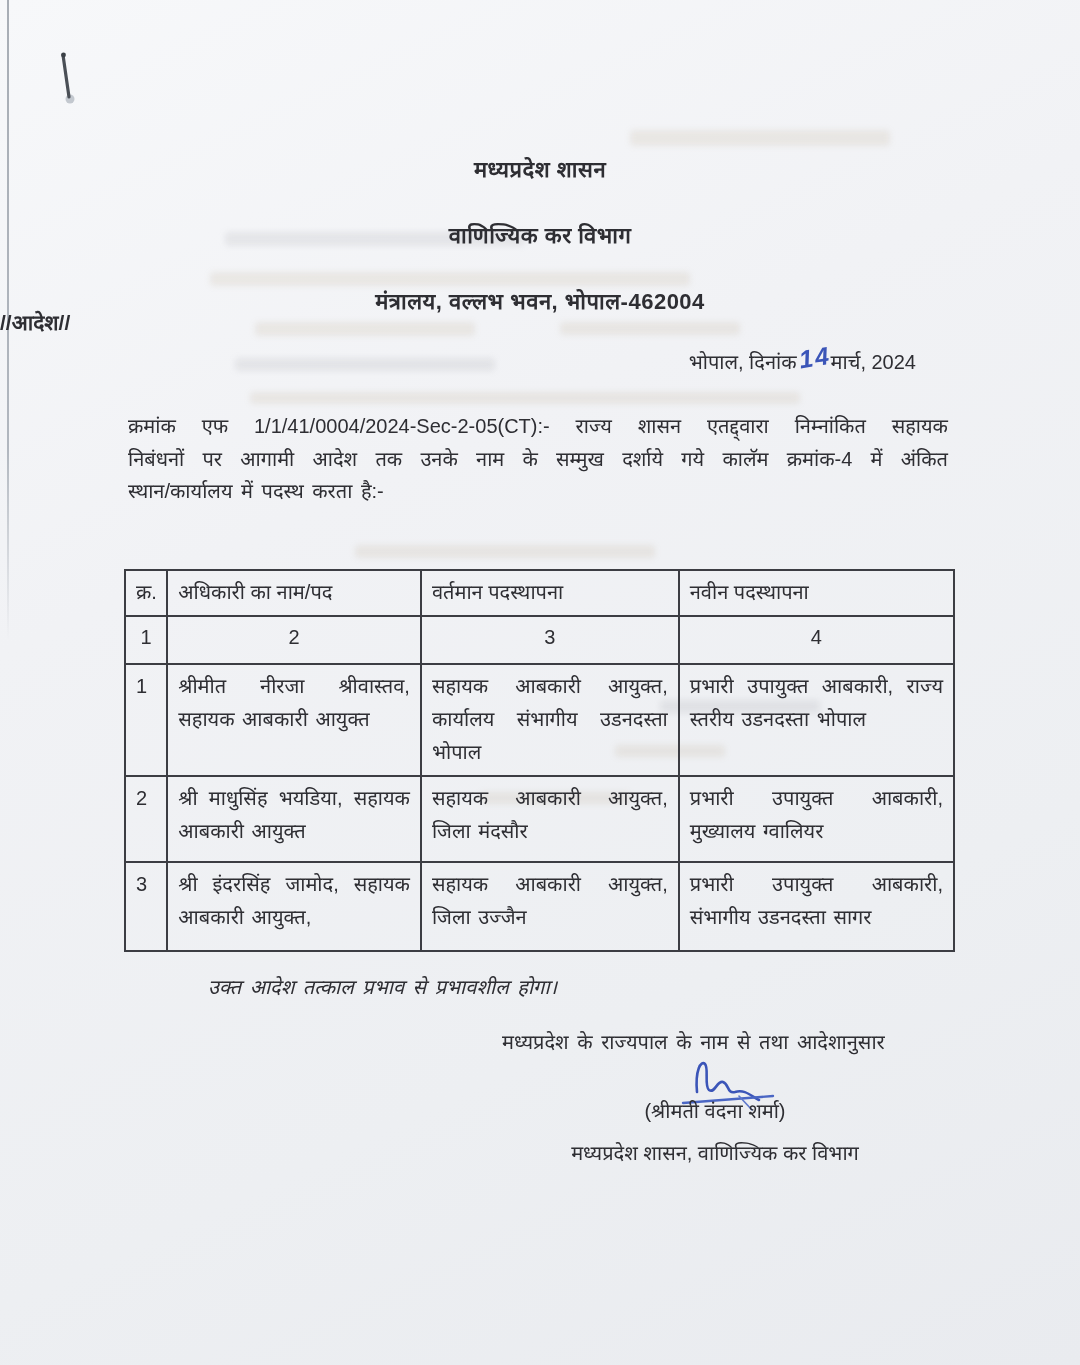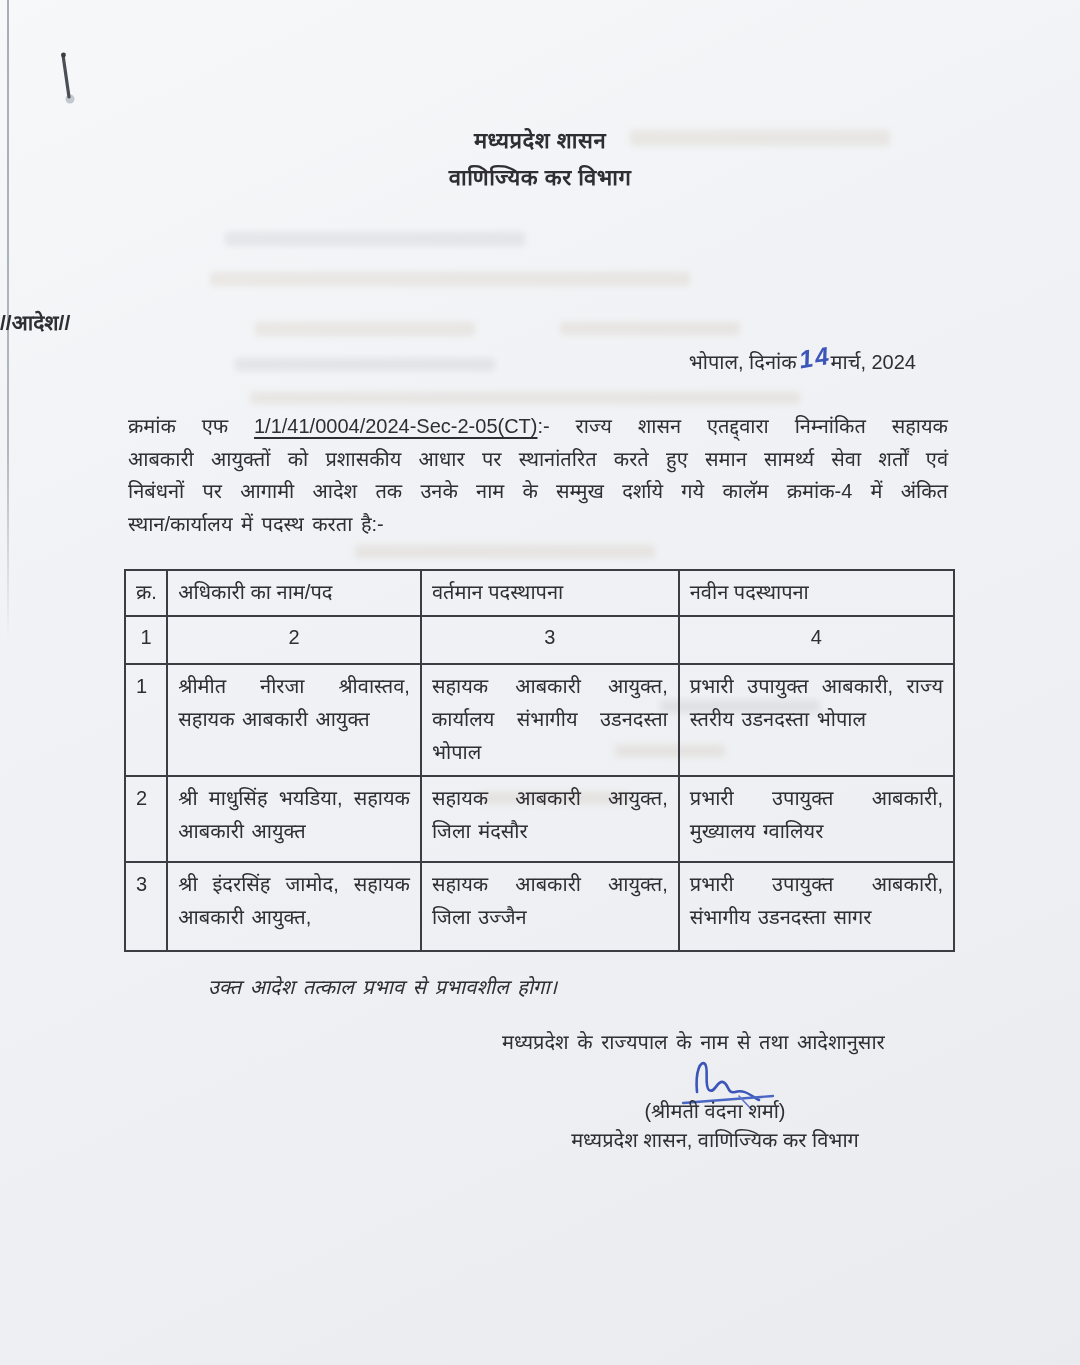--- a/index.html
+++ b/index.html
@@ -21,36 +21,36 @@
     opacity:.65;
   }
   .pen-mark{position:absolute;left:52px;top:45px;}
   .ghost{
     position:absolute;background:rgba(150,120,70,.10);
     filter:blur(3px);border-radius:4px;pointer-events:none;
   }
   .ghost.gray{background:rgba(120,125,135,.12);}
   
   .doc-header{position:absolute;top:122px;left:0;width:1080px;text-align:center;font-weight:bold;}
-  .doc-header div{line-height:37px;font-size:22px;letter-spacing:.5px;}
+  .doc-header div{line-height:37px;font-size:22px;letter-spacing:.5px;margin-top:29px;}
   
   .order-title{position:absolute;top:308px;left:0;width:1036px;text-align:left;font-weight:bold;font-size:21px;}
   
   .date-line{position:absolute;top:348px;right:164px;font-size:20px;white-space:nowrap;}
   .date-line .daygap{display:inline-block;width:34px;position:relative;}
   .handwritten-day{
     position:absolute;left:2px;top:-26px;
     color:#3b55b8;font-size:25px;font-style:italic;font-weight:bold;
     transform:rotate(-9deg);letter-spacing:2px;
   }
   
   .para{position:absolute;left:128px;top:410px;width:820px;font-size:20px;}
   .para .pline{line-height:32.5px;text-align:justify;text-align-last:justify;word-spacing:3px;}
   .para .pline.last{text-align-last:left;}
-  .ref-number{text-decoration:underline;text-underline-offset:4px;}
+  .ref-number{text-underline-offset:4px;}
   
   .order-table{
     position:absolute;left:124px;top:569px;width:831px;
     border-collapse:collapse;table-layout:fixed;font-size:20px;
   }
   .order-table td,.order-table th{
     border:2px solid #3c3d43;vertical-align:top;
     padding:5px 10px 6px 10px;line-height:33px;font-weight:normal;text-align:left;
   }
   .order-table .num-row td{text-align:center;line-height:30px;}
@@ -62,21 +62,21 @@
   .row-2 td{height:73px;}
   .row-3 td{height:76px;}
   
   .closing{position:absolute;left:208px;top:973px;font-size:20px;word-spacing:3px;font-style:italic;}
   .by-order{position:absolute;left:502px;top:1028px;font-size:20px;word-spacing:3px;}
   
   .sig-svg{position:absolute;left:655px;top:1052px;}
   .sign-block{position:absolute;left:500px;top:1098px;width:430px;text-align:center;font-size:20px;}
   .sign-block .name{line-height:26px;}
   .sign-block .desig{margin-top:12px;line-height:26px;}
-  .sign-block .dept{margin-top:3px;line-height:26px;}
+  .sign-block .dept{margin-top:16px;line-height:26px;}
 </style>
 </head>
 <body>
 
 <div class="page">
 
   <div class="left-edge-line"></div>
 
   <svg class="pen-mark" width="40" height="70" viewBox="0 0 40 70">
     <circle cx="18" cy="54" r="4.5" fill="#c3c8cf"></circle>
@@ -92,33 +92,33 @@
   <div class="ghost gray" style="left:235px;top:358px;width:260px;height:13px;"></div>
   <div class="ghost" style="left:250px;top:392px;width:550px;height:12px;"></div>
   <div class="ghost" style="left:355px;top:545px;width:300px;height:13px;"></div>
   <div class="ghost gray" style="left:660px;top:700px;width:160px;height:13px;"></div>
   <div class="ghost" style="left:615px;top:745px;width:110px;height:12px;"></div>
   <div class="ghost" style="left:480px;top:792px;width:150px;height:12px;"></div>
 
   <div class="doc-header">
     <div>मध्यप्रदेश शासन</div>
     <div>वाणिज्यिक कर विभाग</div>
+    <div>मंत्रालय, वल्लभ भवन, भोपाल-462004</div>
   </div>
 
   <div class="order-title">//आदेश//</div>
 
   <div class="date-line">
     <span>भोपाल, दिनांक</span><span class="daygap"><span class="handwritten-day">14</span></span><span>मार्च, 2024</span>
   </div>
 
   <div class="para">
     <div class="pline">
       <span>क्रमांक एफ </span><span class="ref-number">1/1/41/0004/2024-Sec-2-05(CT)</span><span>:- राज्य शासन एतद्द्वारा निम्नांकित सहायक</span>
     </div>
-    <div class="pline">आबकारी आयुक्तों को प्रशासकीय आधार पर स्थानांतरित करते हुए समान सामर्थ्य सेवा शर्तों एवं</div>
     <div class="pline">निबंधनों पर आगामी आदेश तक उनके नाम के सम्मुख दर्शाये गये कालॅम क्रमांक-4 में अंकित</div>
     <div class="pline last">स्थान/कार्यालय में पदस्थ करता है:-</div>
   </div>
 
   <table class="order-table">
     <colgroup>
       <col style="width:5.1%">
         <col style="width:30.6%">
         <col style="width:31.1%">
         <col style="width:33.2%">

